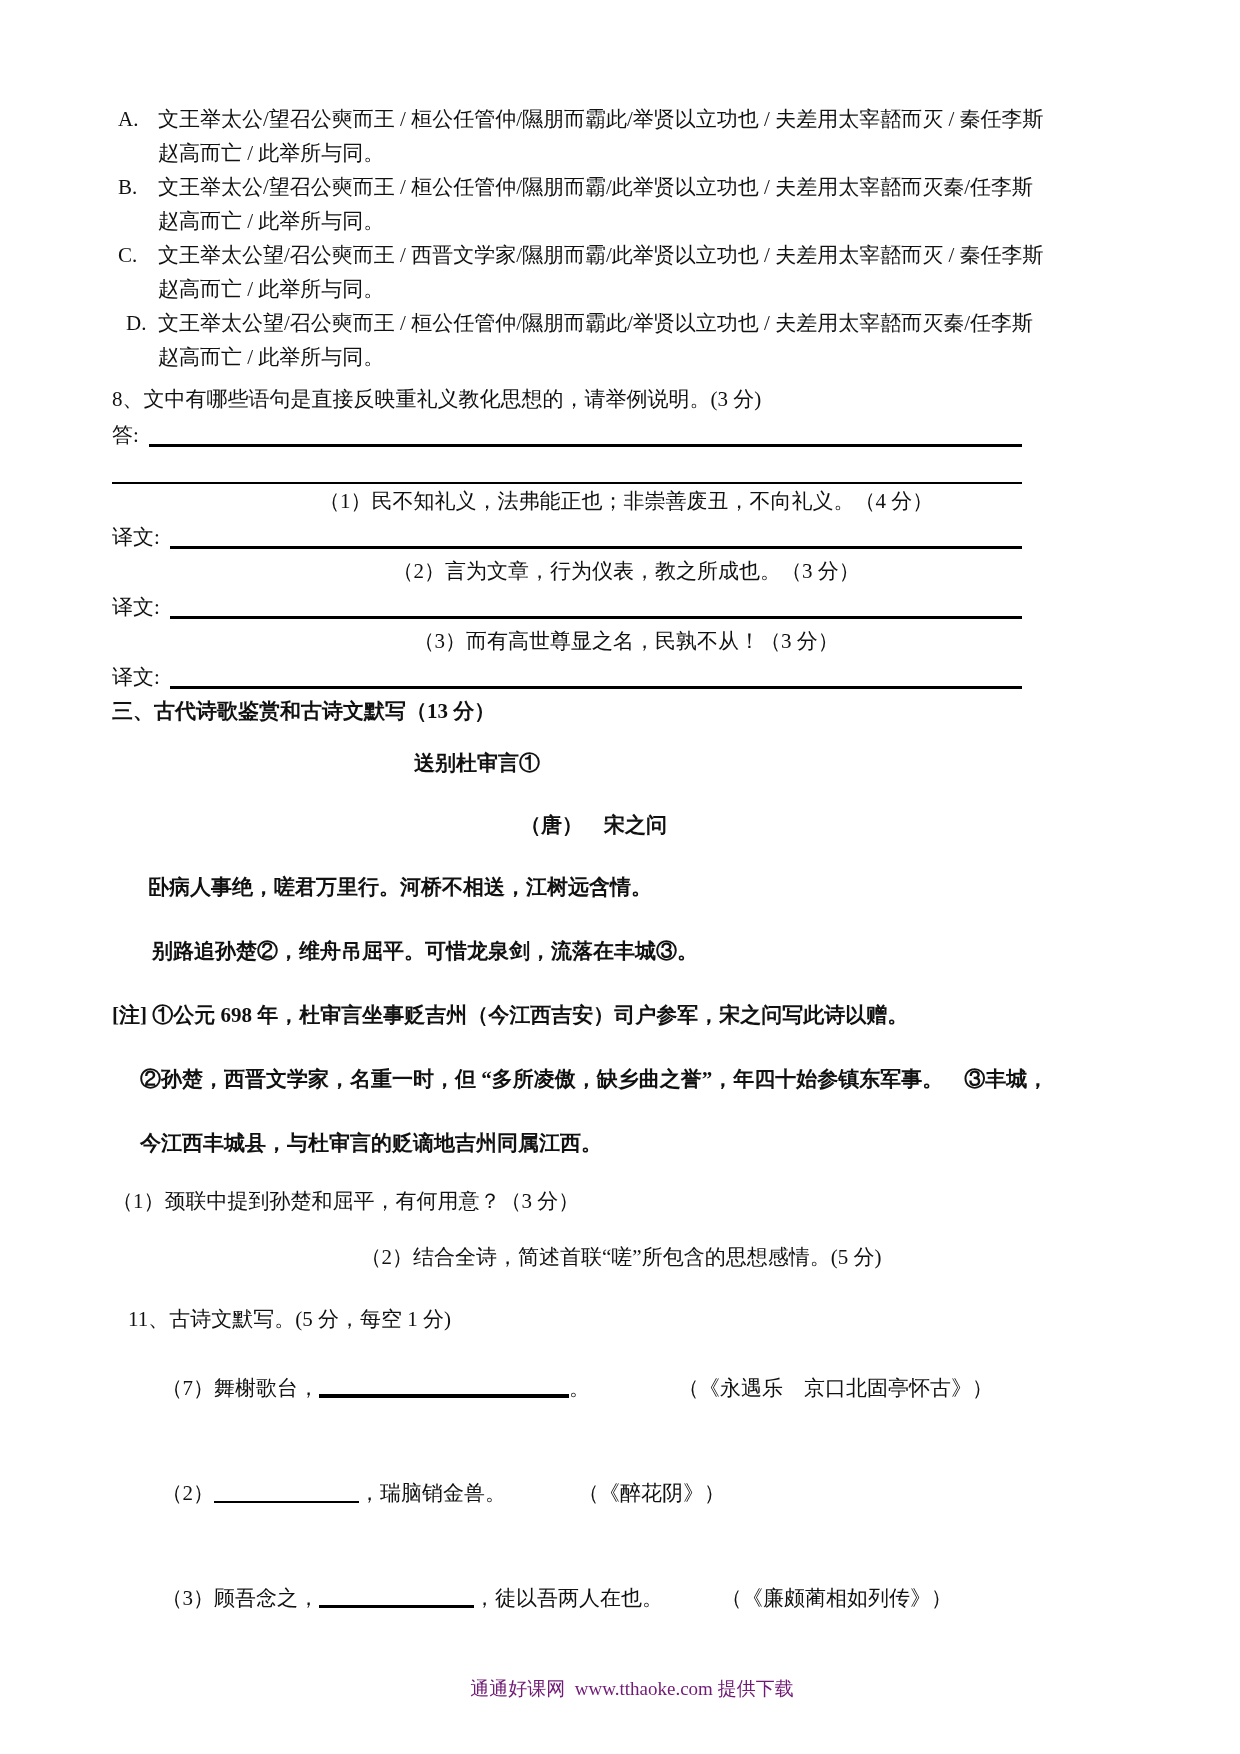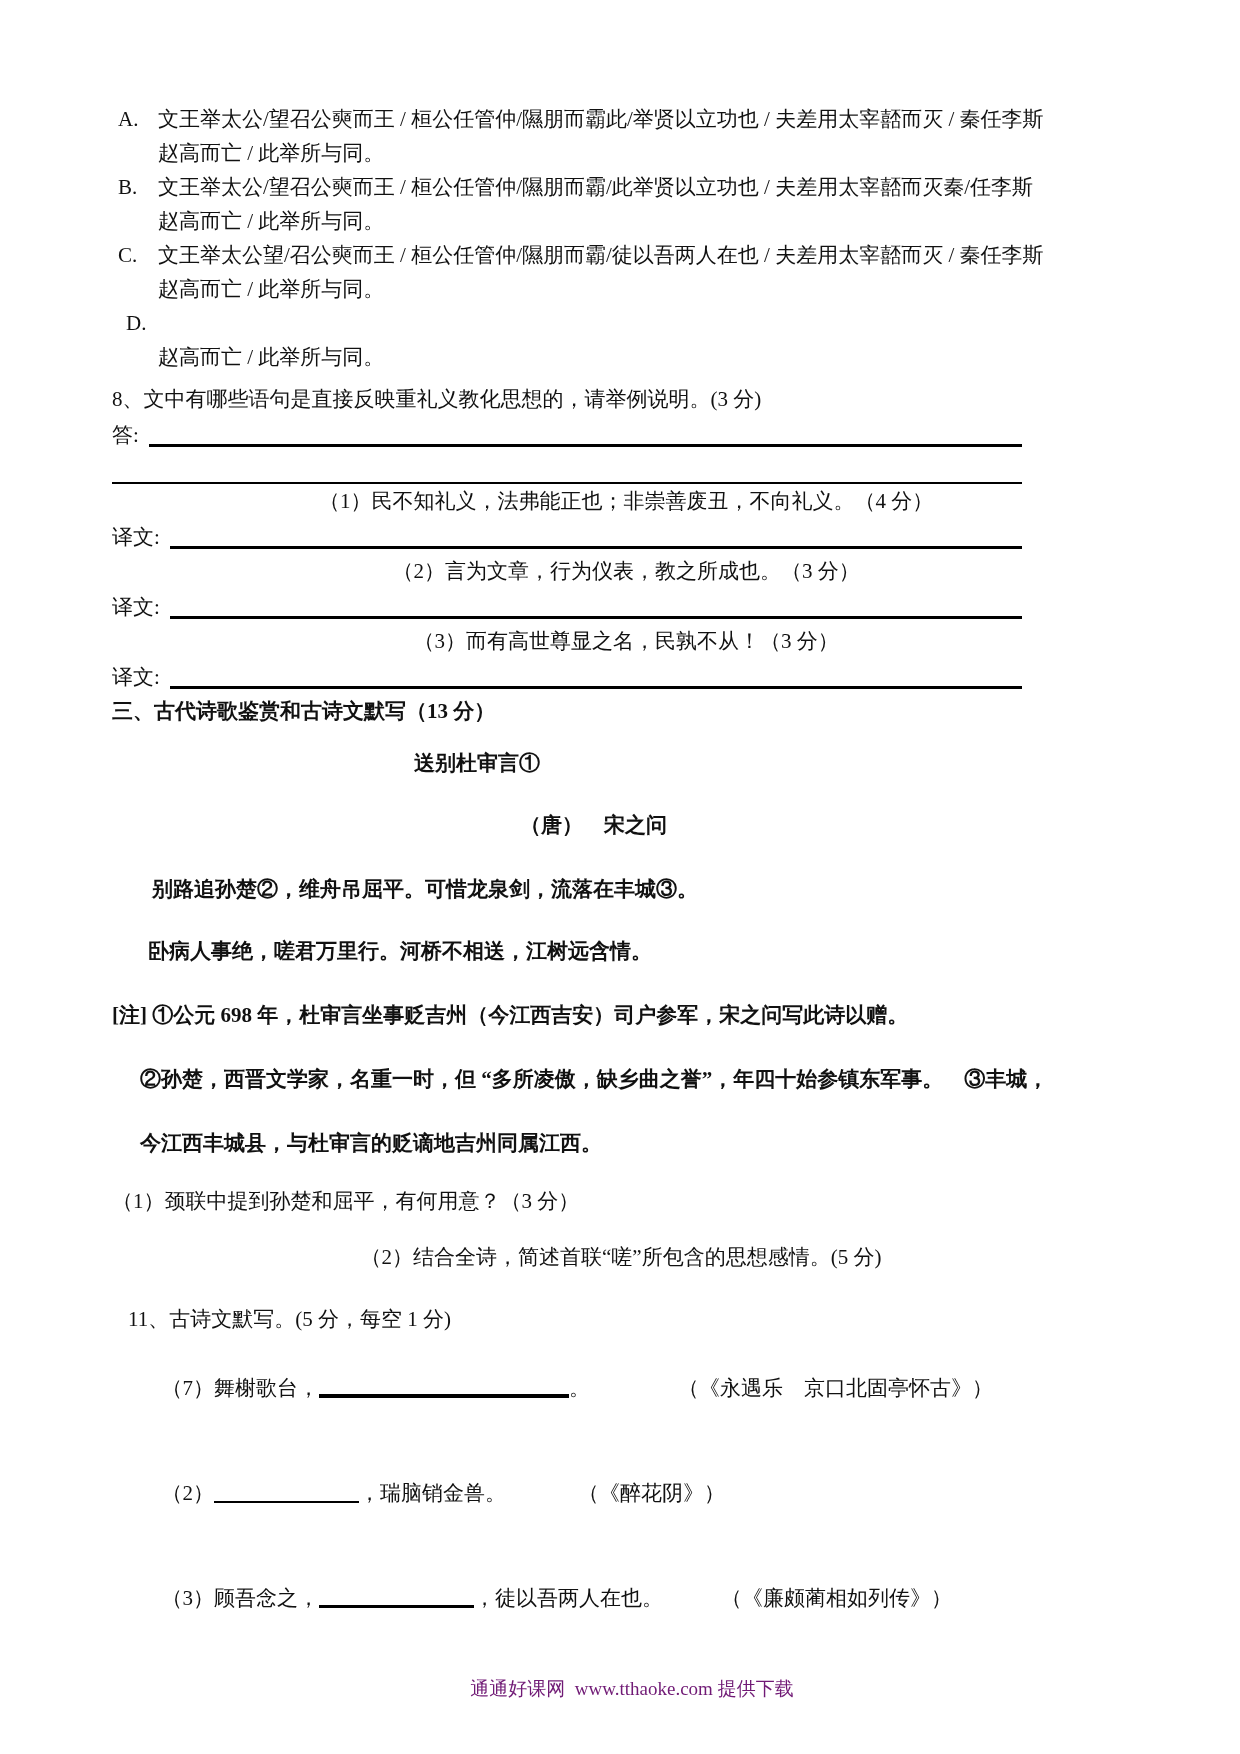--- a/index.html
+++ b/index.html
@@ -94,26 +94,26 @@
       <span class="t">文王举太公/望召公奭而王 / 桓公任管仲/隰朋而霸此/举贤以立功也 / 夫差用太宰嚭而灭 / 秦任李斯</span><br>
       <span class="t">赵高而亡 / 此举所与同。</span>
     </div>
     <div class="option">
       <span class="opt-label t">B.</span>
       <span class="t">文王举太公/望召公奭而王 / 桓公任管仲/隰朋而霸/此举贤以立功也 / 夫差用太宰嚭而灭秦/任李斯</span><br>
       <span class="t">赵高而亡 / 此举所与同。</span>
     </div>
     <div class="option">
       <span class="opt-label t">C.</span>
-      <span class="t">文王举太公望/召公奭而王 / 桓公任管仲/隰朋而霸/徒以吾两人在也 / 夫差用太宰嚭而灭 / 秦任李斯</span><br>
+      <span class="t">文王举太公望/召公奭而王 / 西晋文学家/隰朋而霸/此举贤以立功也 / 夫差用太宰嚭而灭 / 秦任李斯</span><br>
       <span class="t">赵高而亡 / 此举所与同。</span>
     </div>
     <div class="option d">
       <span class="opt-label t">D.</span>
-      <br>
+      <span class="t">文王举太公望/召公奭而王 / 桓公任管仲/隰朋而霸此/举贤以立功也 / 夫差用太宰嚭而灭秦/任李斯</span><br>
       <span class="t">赵高而亡 / 此举所与同。</span>
     </div>
 
     <div class="q8 t">8、文中有哪些语句是直接反映重礼义教化思想的，请举例说明。(3 分)</div>
     <div class="answer-row">
       <span class="lbl t">答:</span>
       <span class="blank"></span>
     </div>
     <div class="cont-line"></div>
 
@@ -133,22 +133,22 @@
     <div class="q9-item t">（3）而有高世尊显之名，民孰不从！（3 分）</div>
     <div class="answer-row">
       <span class="lbl t">译文:</span>
       <span class="blank"></span>
     </div>
 
     <div class="sec-heading t">三、古代诗歌鉴赏和古诗文默写（13 分）</div>
 
     <div class="poem-title t">送别杜审言①</div>
     <div class="poem-author t">（唐）　宋之问</div>
+    <div class="poem-line t">卧病人事绝，嗟君万里行。河桥不相送，江树远含情。</div>
     <div class="poem-line second t">别路追孙楚②，维舟吊屈平。可惜龙泉剑，流落在丰城③。</div>
-    <div class="poem-line t">卧病人事绝，嗟君万里行。河桥不相送，江树远含情。</div>
 
     <div class="note t">[注] ①公元 698 年，杜审言坐事贬吉州（今江西吉安）司户参军，宋之问写此诗以赠。</div>
     <div class="note indent t">②孙楚，西晋文学家，名重一时，但 “多所凌傲，缺乡曲之誉”，年四十始参镇东军事。　③丰城，</div>
     <div class="note indent t">今江西丰城县，与杜审言的贬谪地吉州同属江西。</div>
 
     <div class="sub-q1 t">（1）颈联中提到孙楚和屈平，有何用意？（3 分）</div>
     <div class="sub-q2 t">（2）结合全诗，简述首联“嗟”所包含的思想感情。(5 分)</div>
 
     <div class="q11-head t">11、古诗文默写。(5 分，每空 1 分)</div>
 

